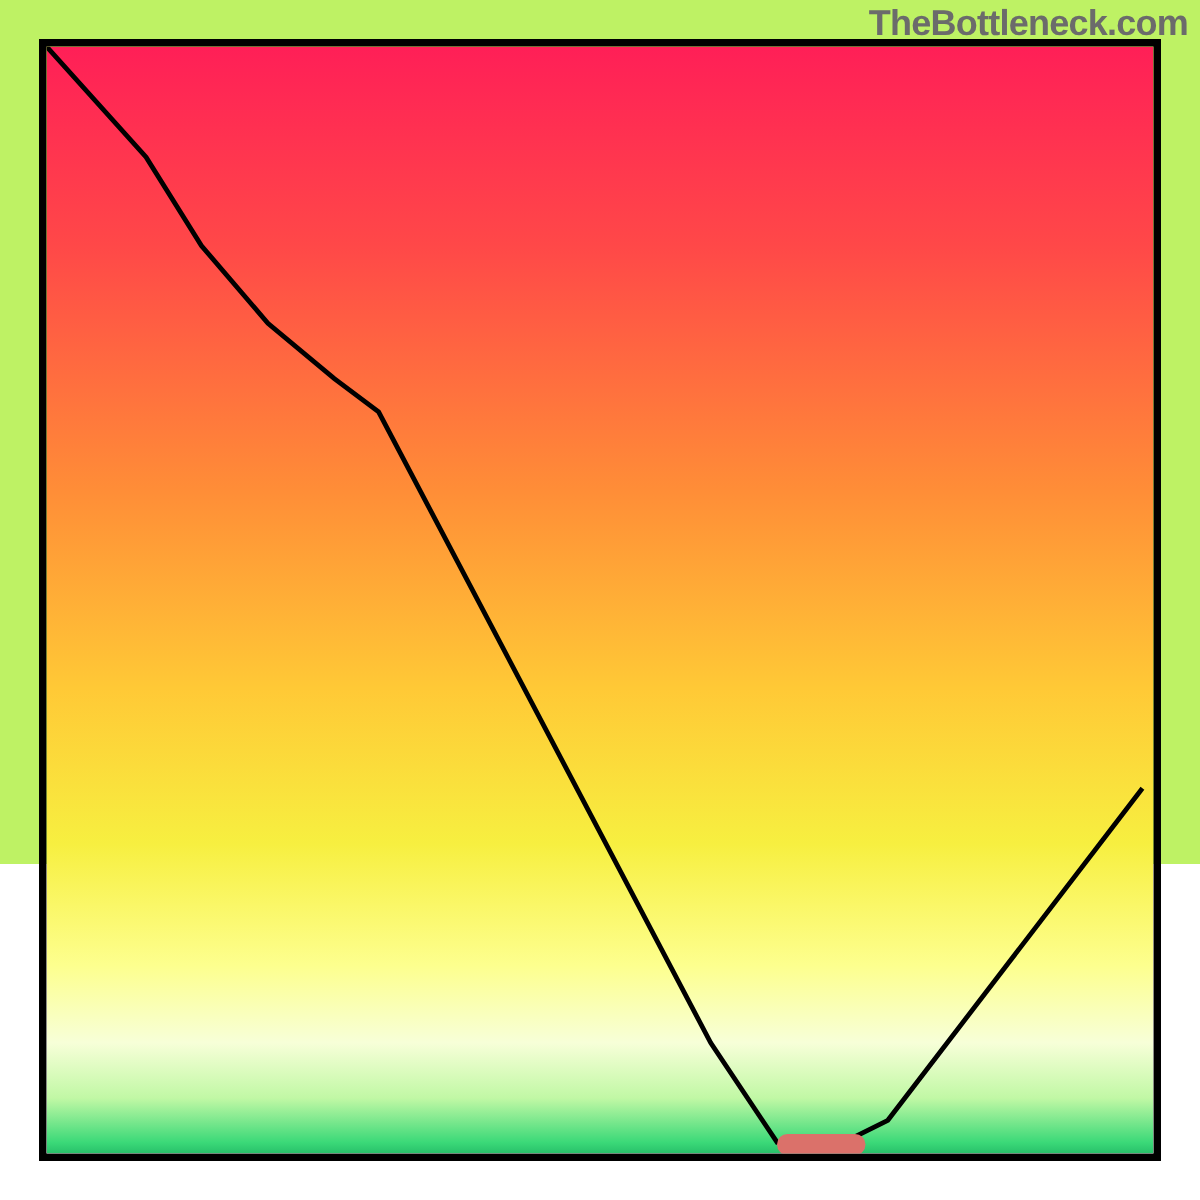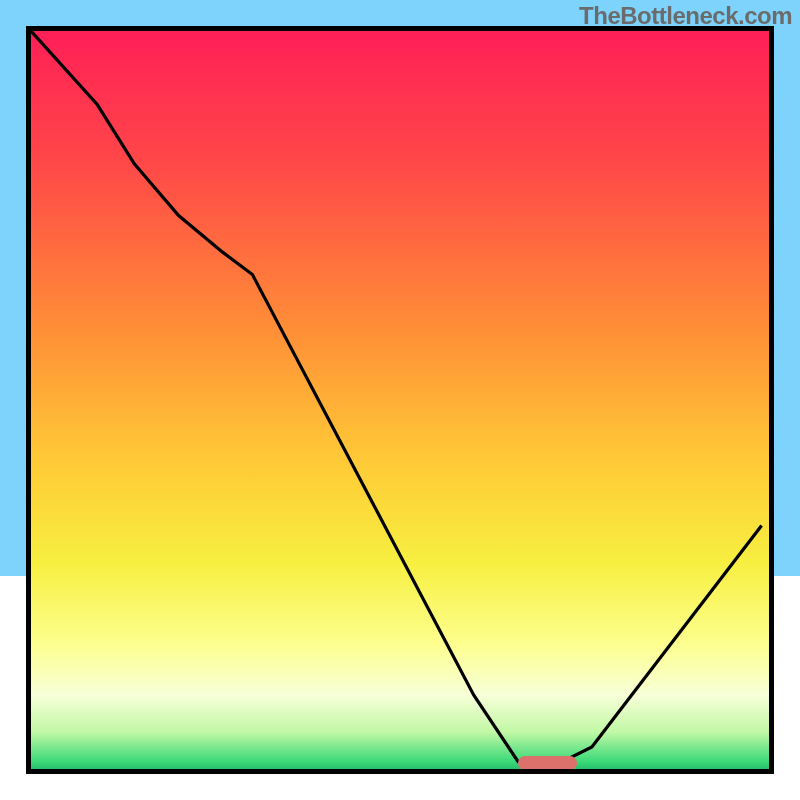--- a/index.html
+++ b/index.html
@@ -3,21 +3,21 @@
 <meta charset="utf-8">
 <style>
   html, body {
     margin: 0; padding: 0;
     width: 800px; height: 800px;
     background: #fff;
   }
   .frame {
     position: relative;
     width: 800px; height: 576px;
-    background: #7dd3fc;
+    background: #bef264;
   }
   .watermark {
     position: absolute;
     top: 2px; right: 8px;
     font-family: Arial, Helvetica, sans-serif;
     font-size: 24px;
     font-weight: bold;
     color: #6b6b6b;
     letter-spacing: -0.5px;
   }

